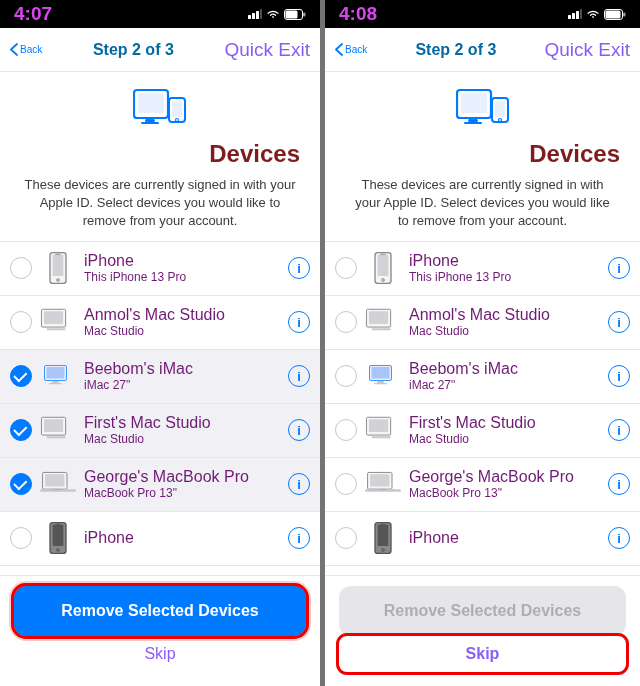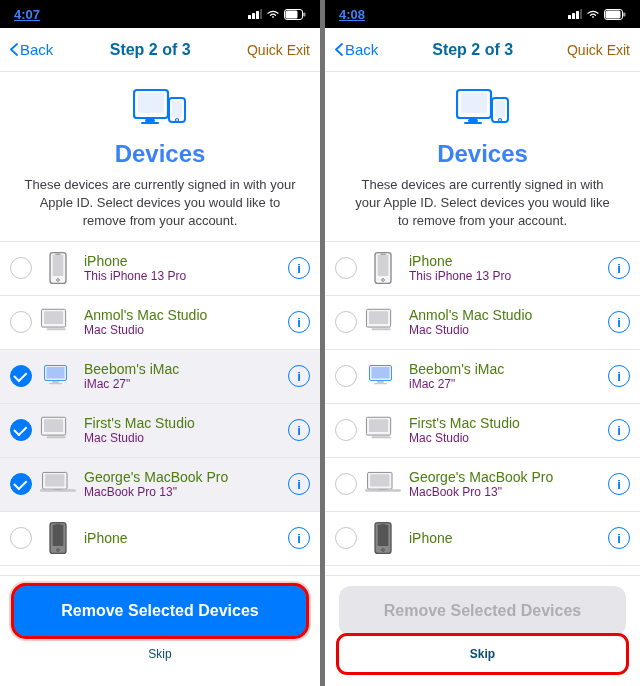--- a/index.html
+++ b/index.html
@@ -27,24 +27,23 @@
     .status-bar {
       height: 28px;
       background: #000;
       display: flex;
       align-items: center;
       justify-content: space-between;
       padding: 0 14px;
       flex-shrink: 0;
     }
     .status-time {
-      color: #3b82f6;
-      font-size: 13px;
+      color: #d946ef;
+      font-size: 19px;
       font-weight: 600;
-      text-decoration: underline;
     }
     .status-icons {
       display: flex;
       align-items: center;
       gap: 4px;
     }
     .status-icons svg {
       fill: #fff;
     }
     
@@ -55,32 +54,32 @@
       align-items: center;
       justify-content: space-between;
       padding: 0 10px;
       flex-shrink: 0;
       border-bottom: 1px solid #e5e5ea;
     }
     .nav-back {
       display: flex;
       align-items: center;
       color: #007aff;
-      font-size: 15px;
+      font-size: 10px;
       cursor: pointer;
       gap: 2px;
     }
     .nav-title {
       font-size: 16px;
       font-weight: 600;
       color: #0369a1;
     }
     .nav-quick-exit {
-      color: #a16207;
-      font-size: 14px;
+      color: #8b5cf6;
+      font-size: 19px;
       cursor: pointer;
     }
     
     .content {
       flex: 1;
       overflow: hidden;
       display: flex;
       flex-direction: column;
     }
     
@@ -89,24 +88,24 @@
       justify-content: center;
       padding: 14px 0 6px;
       flex-shrink: 0;
     }
     .devices-icon svg {
       width: 54px;
       height: 44px;
     }
     
     .page-title {
-      text-align: center;
+      text-align: right;
       font-size: 24px;
       font-weight: 700;
-      color: #3b82f6;
+      color: #7f1d1d;
       padding: 0 20px 8px;
       flex-shrink: 0;
     }
     
     .page-desc {
       text-align: center;
       font-size: 13px;
       color: #3c3c43;
       line-height: 1.4;
       padding: 0 24px 10px;
@@ -172,23 +171,23 @@
     }
     .device-icon.macbook-icon svg {
       width: 36px;
       height: 26px;
     }
     
     .device-info {
       flex: 1;
     }
     .device-name {
-      font-size: 14px;
+      font-size: 16px;
       font-weight: 500;
-      color: #4d7c0f;
+      color: #701a75;
     }
     .device-model {
       font-size: 12px;
       color: #701a75;
     }
     
     .info-btn {
       width: 22px;
       height: 22px;
       border-radius: 50%;
@@ -229,22 +228,22 @@
     }
     .remove-btn.inactive {
       background: #e5e5ea;
       color: #aeaeb2;
     }
     .skip-btn {
       width: 100%;
       height: 36px;
       background: transparent;
       border: none;
-      color: #0c4a6e;
-      font-size: 12px;
+      color: #8b5cf6;
+      font-size: 16px;
       cursor: pointer;
       font-weight: 400;
     }
     .skip-btn.highlighted {
       font-weight: 600;
       outline: 3px solid #e00;
       border-radius: 8px;
     }
   </style>
 </head>

